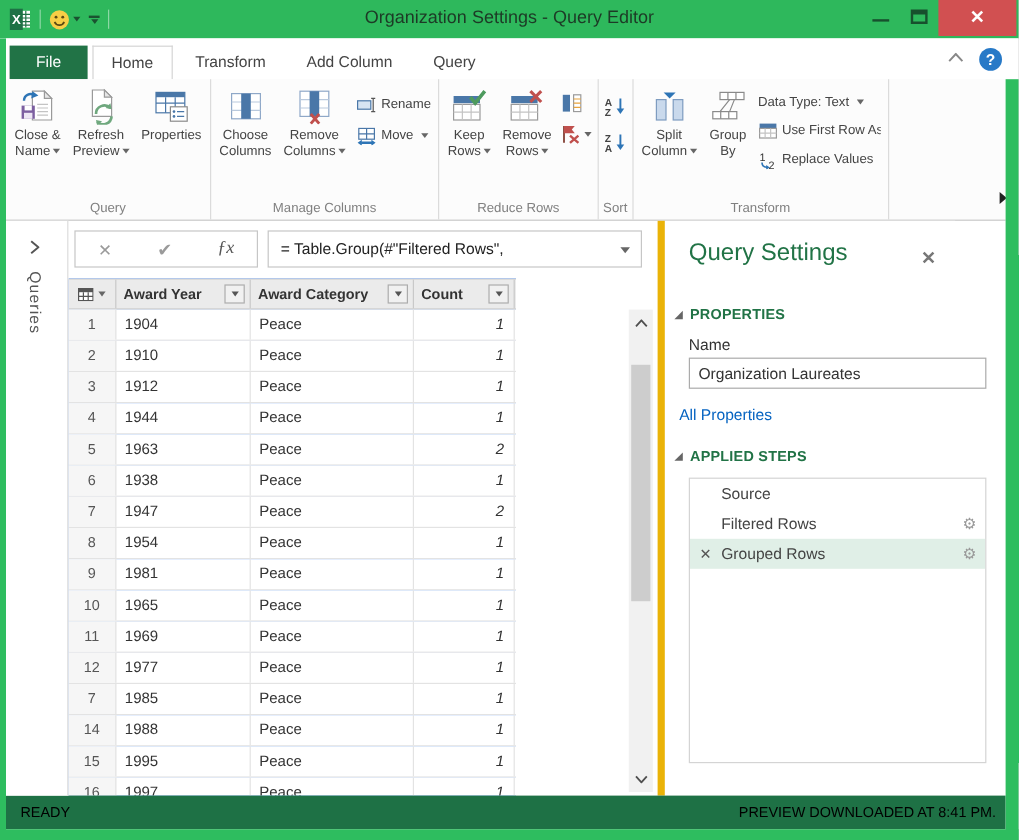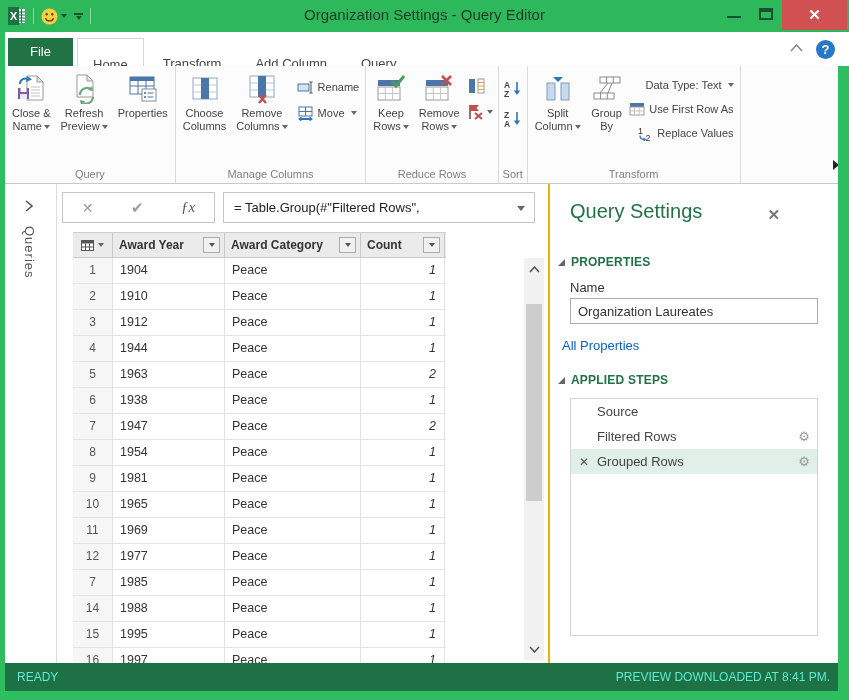--- a/index.html
+++ b/index.html
@@ -26,21 +26,21 @@
   .btn-min .glyph{ position:absolute; left:8px; top:16px; width:14px; height:2px; background:#17502D; }
   .btn-max{ position:absolute; right:68px; top:0; width:30px; height:30px; }
   .btn-max .glyph{ position:absolute; left:8px; top:8px; width:14px; height:12px; border:2px solid #17502D; border-top:4px solid #17502D; }
   .btn-close{ position:absolute; right:2px; top:0; width:65px; height:30px; background:#D15051; color:#fff;
               text-align:center; line-height:29px; font-size:15px; font-weight:bold; }
 
   
   .tabrow{ position:absolute; left:0; right:0; top:32px; height:34px; background:#fff; display:flex; align-items:flex-end; }
   .file-tab{ margin-left:8px; width:65px; height:28px; background:#217346; color:#fff; font-size:13px;
              text-align:center; line-height:28px; }
-  .tab{ height:28px; line-height:27px; padding:12px 15px; font-size:13px; color:#444; margin-left:4px; }
+  .tab{ height:28px; line-height:27px; padding:0 15px; font-size:13px; color:#444; margin-left:4px; }
   .tab.sel{ border:1px solid #D5D5D5; border-bottom:none; background:#fff; }
   .ribbon-collapse{ position:absolute; right:46px; top:12px; color:#777; }
   .help-btn{ position:absolute; right:14px; top:8px; width:19px; height:19px; border-radius:50%; background:#2779C7;
              color:#fff; font-size:13px; font-weight:bold; text-align:center; line-height:19px; }
 
   
   .ribbon{ position:absolute; left:5px; right:11px; top:66px; height:118px; background:#FCFCFC;
            border-bottom:1px solid #C9C9C9; display:flex; }
   .rgroup{ position:relative; border-right:1px solid #DBDBDB; padding:0 2px 18px 2px; }
   .rg-label{ position:absolute; bottom:3px; left:0; right:0; text-align:center; font-size:11px; color:#808080; white-space:nowrap;}
@@ -66,21 +66,21 @@
                background:#fff; display:flex; align-items:center; justify-content:space-around; }
   .fb-x{ color:#9A9A9A; font-size:14px; }
   .fb-check{ color:#9A9A9A; font-size:15px; }
   .fb-fx{ font-family:"Liberation Serif", serif; font-style:italic; font-size:15px; color:#555; }
   .fb-field{ position:absolute; left:223px; top:192px; width:312px; height:31px; border:1px solid #C6C6C6;
              background:#fff; font-size:13px; color:#222; line-height:29px; padding-left:10px; white-space:nowrap; overflow:hidden;}
   .fb-dd{ position:absolute; right:9px; top:13px; width:0;height:0;border-left:4px solid transparent;
           border-right:4px solid transparent;border-top:5px solid #666; }
 
   
-  .table-clip{ position:absolute; left:73px; top:232px; width:373px; height:431px; overflow:hidden; background:#3b82f6; }
+  .table-clip{ position:absolute; left:57px; top:232px; width:373px; height:431px; overflow:hidden; background:#3b82f6; }
   .thead{ display:flex; height:26px; background:#EBEBEB; border-top:1px solid #CFCFCF; border-bottom:1px solid #C9C9C9;}
   .hcell{ display:flex; align-items:center; border-right:1px solid #C9C9C9; font-size:12px; font-weight:bold; color:#333;
           padding:0 4px 0 6px; }
   .hcell .hl{ flex:1; white-space:nowrap; overflow:hidden;}
   .filter-btn{ width:17px; height:16px; background:#F1F1F1; border:1px solid #ACACAC; display:flex;
                align-items:center; justify-content:center; flex:none;}
   .filter-btn i{ width:0;height:0;border-left:3.5px solid transparent;border-right:3.5px solid transparent;border-top:4px solid #555;}
   .corner{ width:40px; justify-content:center; padding:0; gap:2px;}
   .w-year{ width:112px; } .w-cat{ width:136px; } .w-count{ width:84px; }
   .trow{ display:flex; height:26px; border-bottom:1px solid #E3E3E3; background:#fff;}
@@ -91,41 +91,41 @@
   .c-count{ width:84px; padding-right:8px; text-align:right; font-style:italic;}
 
   
   .vscroll{ position:absolute; left:524px; top:258px; width:20px; height:402px; background:#F1F1F1; }
   .vs-up,.vs-down{ position:absolute; left:0; width:20px; height:18px; display:flex; align-items:center; justify-content:center;}
   .vs-up{ top:2px; } .vs-down{ bottom:2px; }
   .vs-thumb{ position:absolute; left:2px; top:46px; width:16px; height:197px; background:#CDCDCD; }
 
   
   .qs-panel{ position:absolute; left:548px; width:248px; top:184px; bottom:37px; background:#fff;
-             border-left:2px solid #eab308;padding-left:36px; }
+             border-left:6px solid #eab308;padding-left:36px; }
   .qs-title{ position:absolute; left:20px; top:16px; font-size:20px; color:#217346; }
   .qs-close{ position:absolute; right:16px; top:22px; font-size:15px; color:#777; font-weight:bold;}
   .section-hdr{ position:absolute; left:8px; display:flex; align-items:center; gap:6px; }
   .tri{ width:0; height:0; border-left:7px solid transparent; border-bottom:7px solid #666; }
   .section-hdr .st{ font-size:12px; font-weight:bold; color:#217346; letter-spacing:.2px;}
   .hdr-props{ top:71px; } .hdr-steps{ top:189px; }
   .name-label{ position:absolute; left:20px; top:96px; font-size:13px; color:#333; }
   .name-input{ position:absolute; left:20px; top:114px; width:248px; height:26px; border:1px solid #ABABAB;
                font-size:13px; color:#333; padding:0 7px; font-family:"Liberation Sans",sans-serif;}
   .all-props{ position:absolute; left:12px; top:154px; font-size:13px; color:#0563C1; }
   .steps-box{ position:absolute; left:20px; top:214px; width:248px; height:238px; border:1px solid #D4D4D4; overflow:hidden;}
   .step{ display:flex; align-items:center; height:25px; font-size:13px; color:#444; }
   .step.sel{ background:#E0EFE7; }
   .step-x{ width:26px; text-align:center; color:#555; font-size:12px; flex:none;}
   .step-lbl{ flex:1; white-space:nowrap; overflow:hidden;}
   .step-gear{ width:26px; text-align:center; color:#999; font-size:13px; flex:none;}
 
   
   .statusbar{ position:absolute; left:5px; right:11px; bottom:9px; height:28px; background:#1E7145;
-              color:#5eead4; font-size:12px; display:flex; align-items:center; }
+              color:#000000; font-size:12px; display:flex; align-items:center; }
   .status-left{ margin-left:12px; }
   .status-right{ margin-left:auto; margin-right:8px; }
 
   svg{ display:block; }
 </style>
 </head>
 <body>
 
 <div class="window">
 
@@ -385,21 +385,21 @@
                 <rect x="8" y="3" width="20" height="6"></rect>
                   <rect x="2" y="19" width="20" height="6"></rect>
               </g>
               <path d="M14.6 3v6M21.3 3v6M8.6 19v6M15.3 19v6" stroke="#8A8A8A"></path>
               <path d="M16 9l-8 10M20 9l-4 10" stroke="#8A8A8A"></path>
             </svg>
           </span>
           <span class="tx"><span>Group</span><br>
           <span>By</span></span>
         </div>
-        <div class="sstack" style="width:110px; padding-top:4px; gap:4px;align-items:flex-end;">
+        <div class="sstack" style="width:110px; padding-top:4px; gap:4px;">
           <div class="sb">
             <span>Data Type: Text</span>
             <span class="dda"></span>
           </div>
           <div class="sb">
             <span>
               <svg width="16" height="14" viewBox="0 0 16 14">
                 <rect x="1" y="1" width="14" height="4" fill="#4A77A8"></rect>
                 <rect x="1" y="5" width="14" height="8" fill="#fff" stroke="#9A9A9A"></rect>
                 <path d="M1 9h14M5.6 5v8M10.2 5v8" stroke="#C4C4C4"></path>

